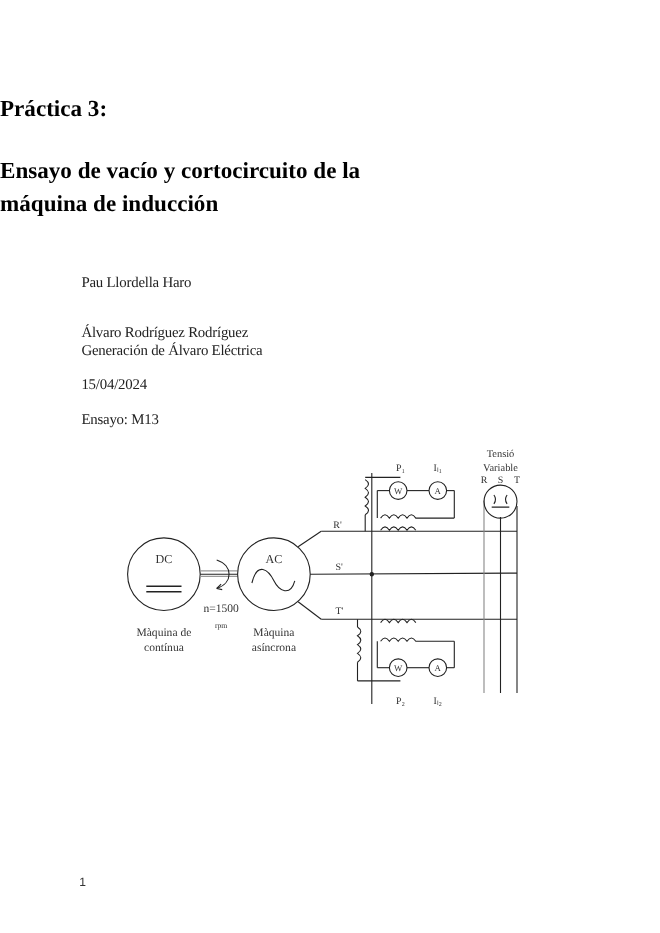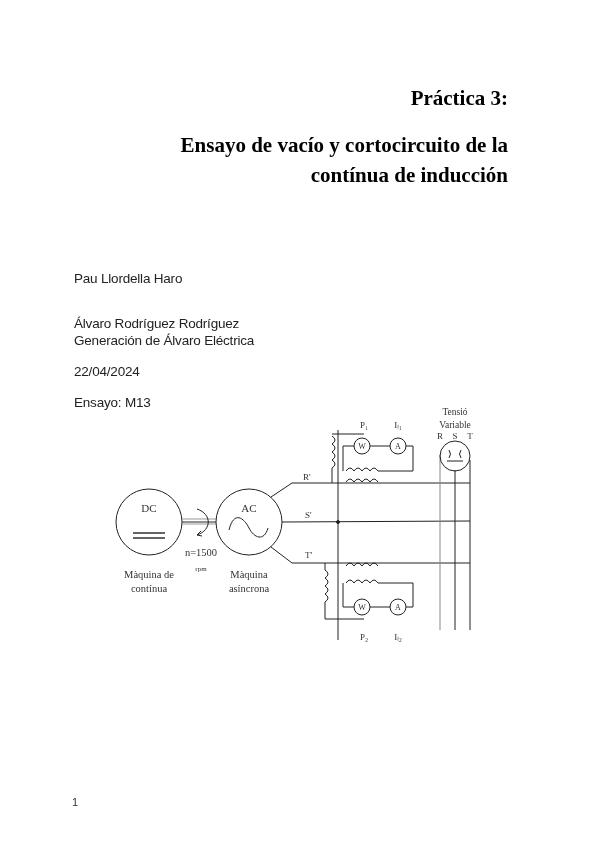--- a/index.html
+++ b/index.html
@@ -1,37 +1,37 @@
 <!DOCTYPE html>
 <html><head>
   <meta charset="utf-8">
   <style>
     html, body { margin: 0; padding: 0; background: #ffffff; }
     body { width: 600px; height: 848px; position: relative; overflow: hidden; font-family: "Liberation Serif", serif; color: #000; }
-    .title { position: absolute; left: 0; width: 508px; text-align: right; font-weight: bold; font-family: "Liberation Serif", serif; }
+    .title { position: absolute; left: 0; width: 508px; text-align: left; font-weight: bold; font-family: "Liberation Serif", serif; }
     .t1 { top: 86px; font-size: 21px; }
-    .t2 { top: 130px; font-size: 21px; line-height: 30px; }
-    .info { position: absolute; left: 74px; font-family: Liberation Sans, sans-serif; font-size: 13.5px; color: #222; letter-spacing: -0.2px; margin-top: 22px; }
+    .t2 { top: 140px; font-size: 21px; line-height: 30px; }
+    .info { position: absolute; left: 74px; font-family: Liberation Serif, serif; font-size: 13.5px; color: #222; letter-spacing: -0.2px; }
     .pagenum { position: absolute; left: 72px; top: 796px; font-family: "Liberation Sans", sans-serif; font-size: 11px; color: #333; }
     svg.diagram { position: absolute; left: 0; top: 0; }
     svg text { font-family: "Liberation Serif", serif; fill: #333; }
   </style>
 </head>
 <body>
 
 <div class="title t1">Práctica 3:</div>
 <div class="title t2">
   <div>Ensayo de vacío y cortocircuito de la</div>
-  <div>contínua de inducción</div>
+  <div>máquina de inducción</div>
 </div>
 
 <div class="info" style="top:249px">Pau Llordella Haro</div>
 <div class="info" style="top:294px">Álvaro Rodríguez Rodríguez</div>
 <div class="info" style="top:311px">Generación de Álvaro Eléctrica</div>
-<div class="info" style="top:342px">22/04/2024</div>
+<div class="info" style="top:342px">15/04/2024</div>
 <div class="info" style="top:373px">Ensayo: M13</div>
 
 <svg class="diagram" width="600" height="848">
   <g stroke="#222" fill="none" stroke-width="1">
 
     <circle cx="149" cy="522" r="33"></circle>
     <line x1="133" y1="533" x2="165" y2="533" stroke-width="1.4"></line>
     <line x1="133" y1="538" x2="165" y2="538" stroke-width="1.4"></line>
 
     <line x1="182" y1="519" x2="216" y2="519" stroke="#999"></line>

